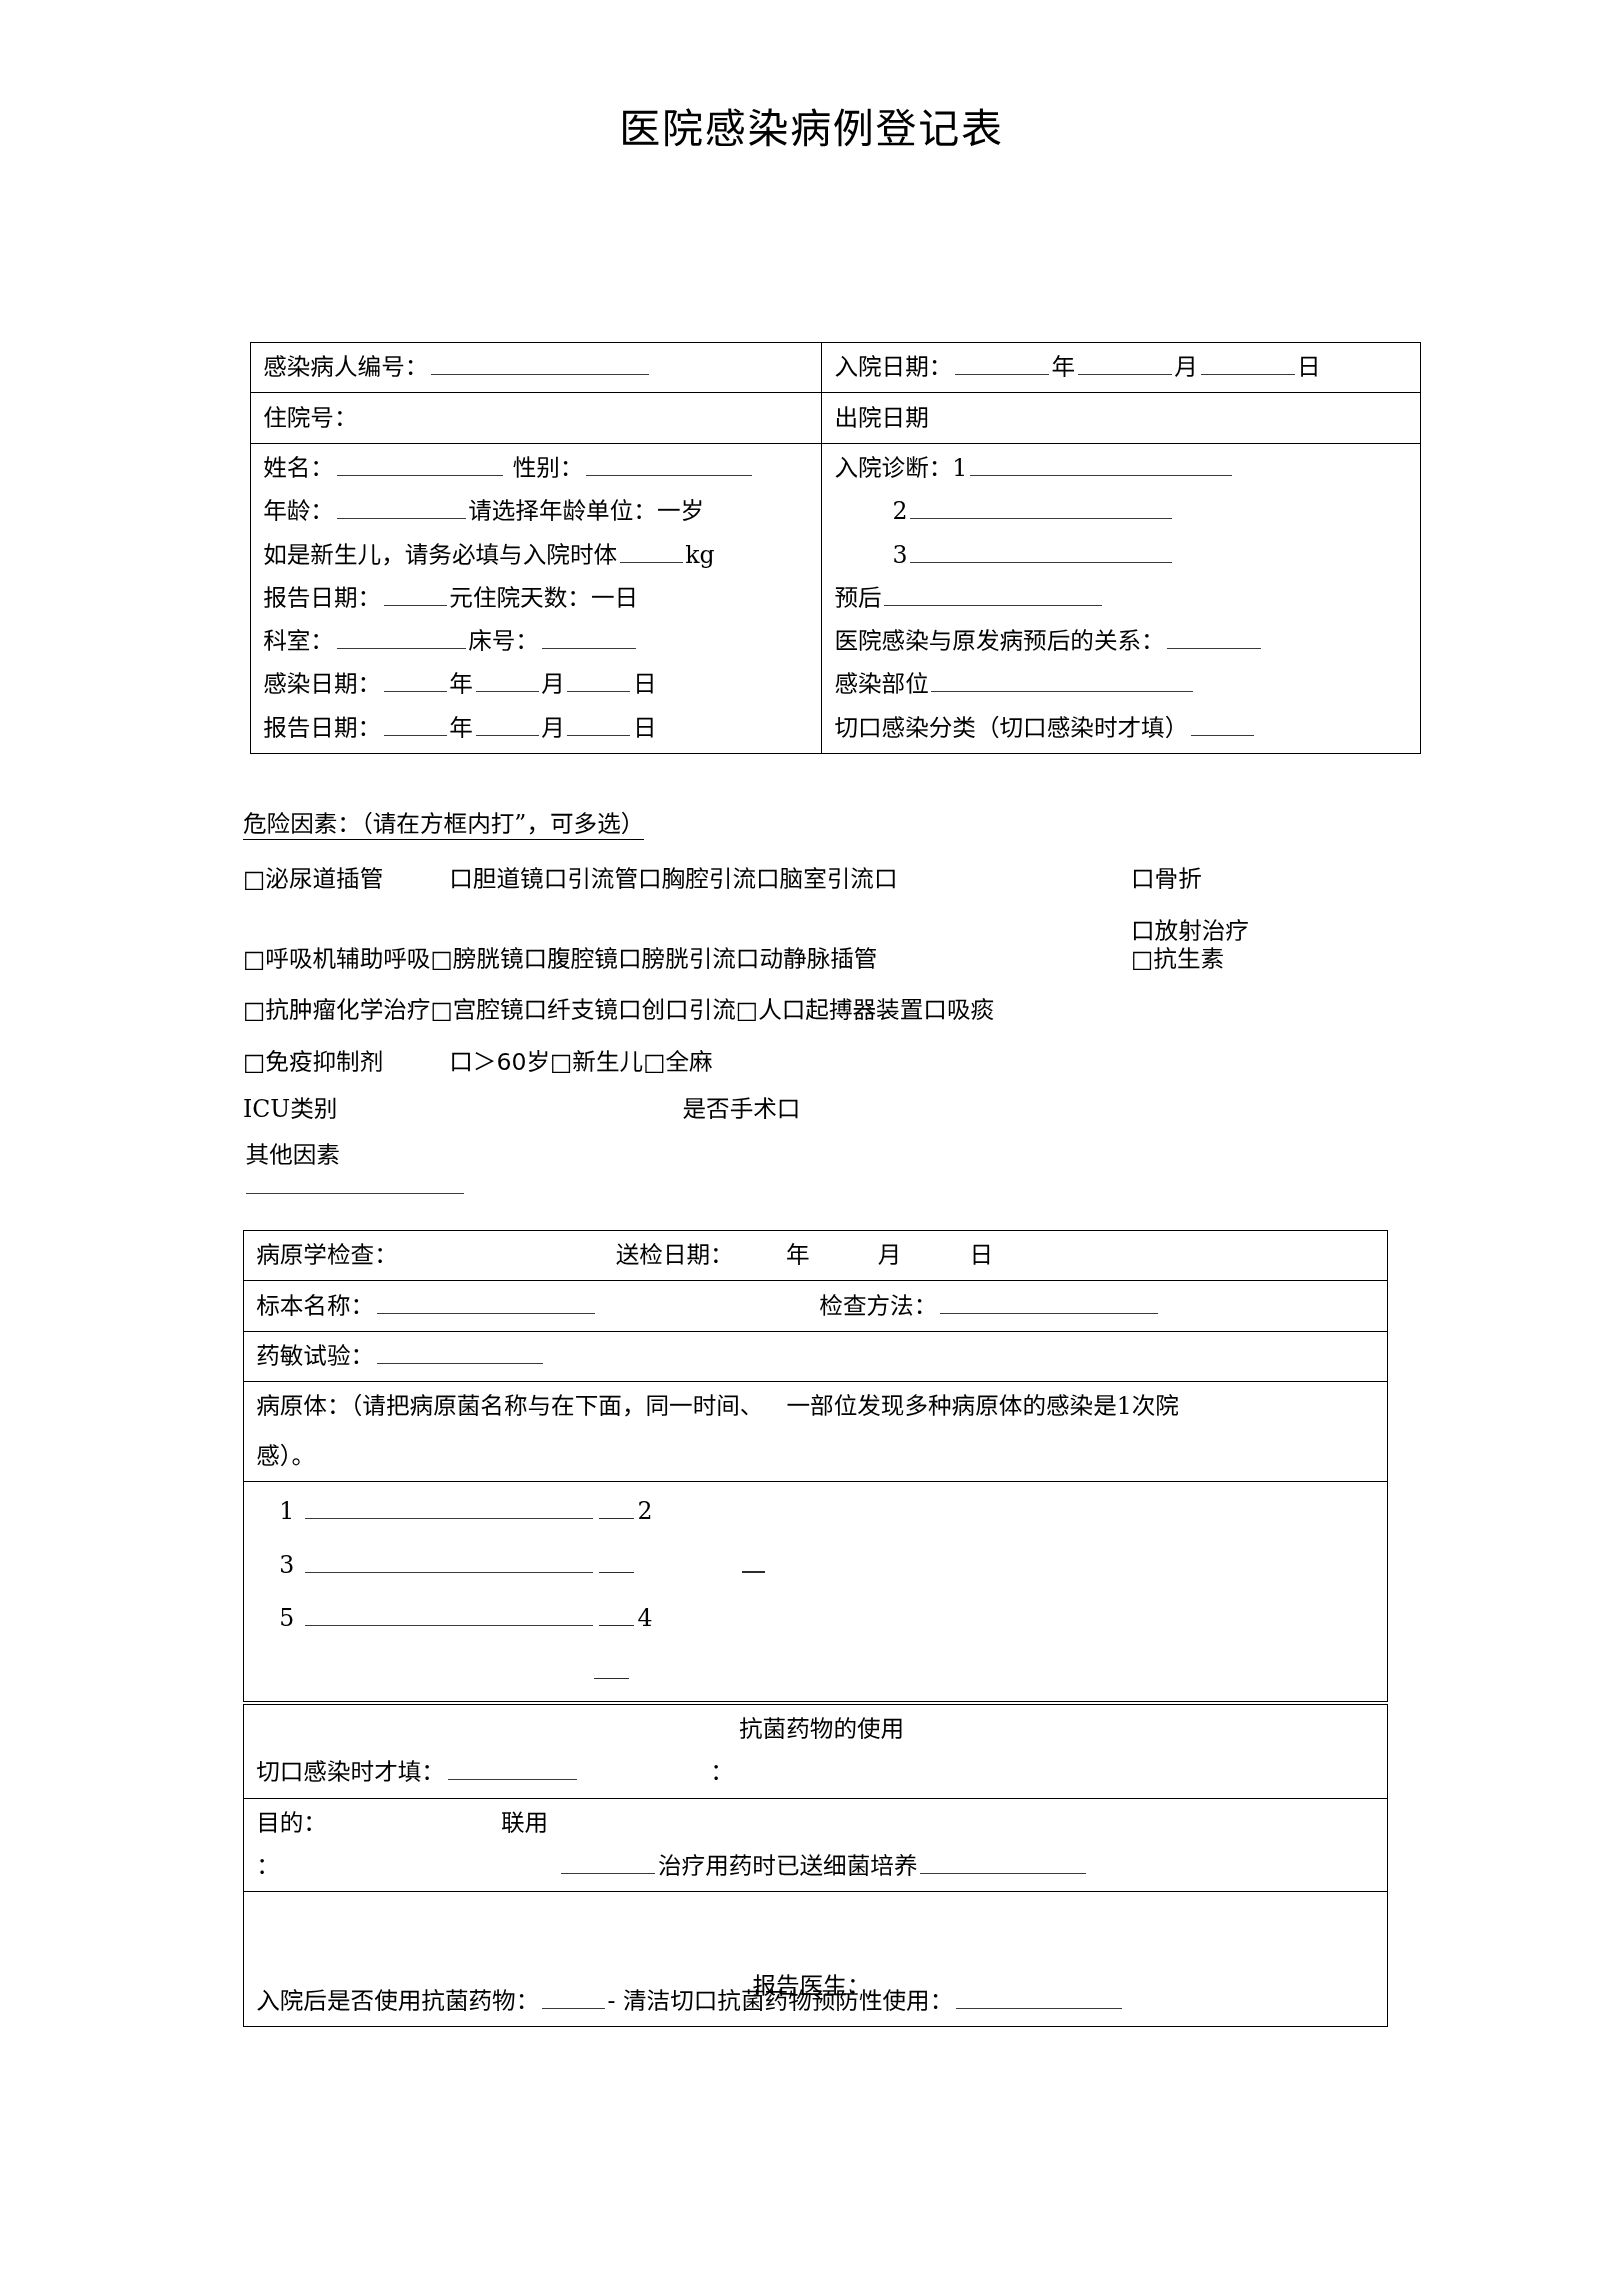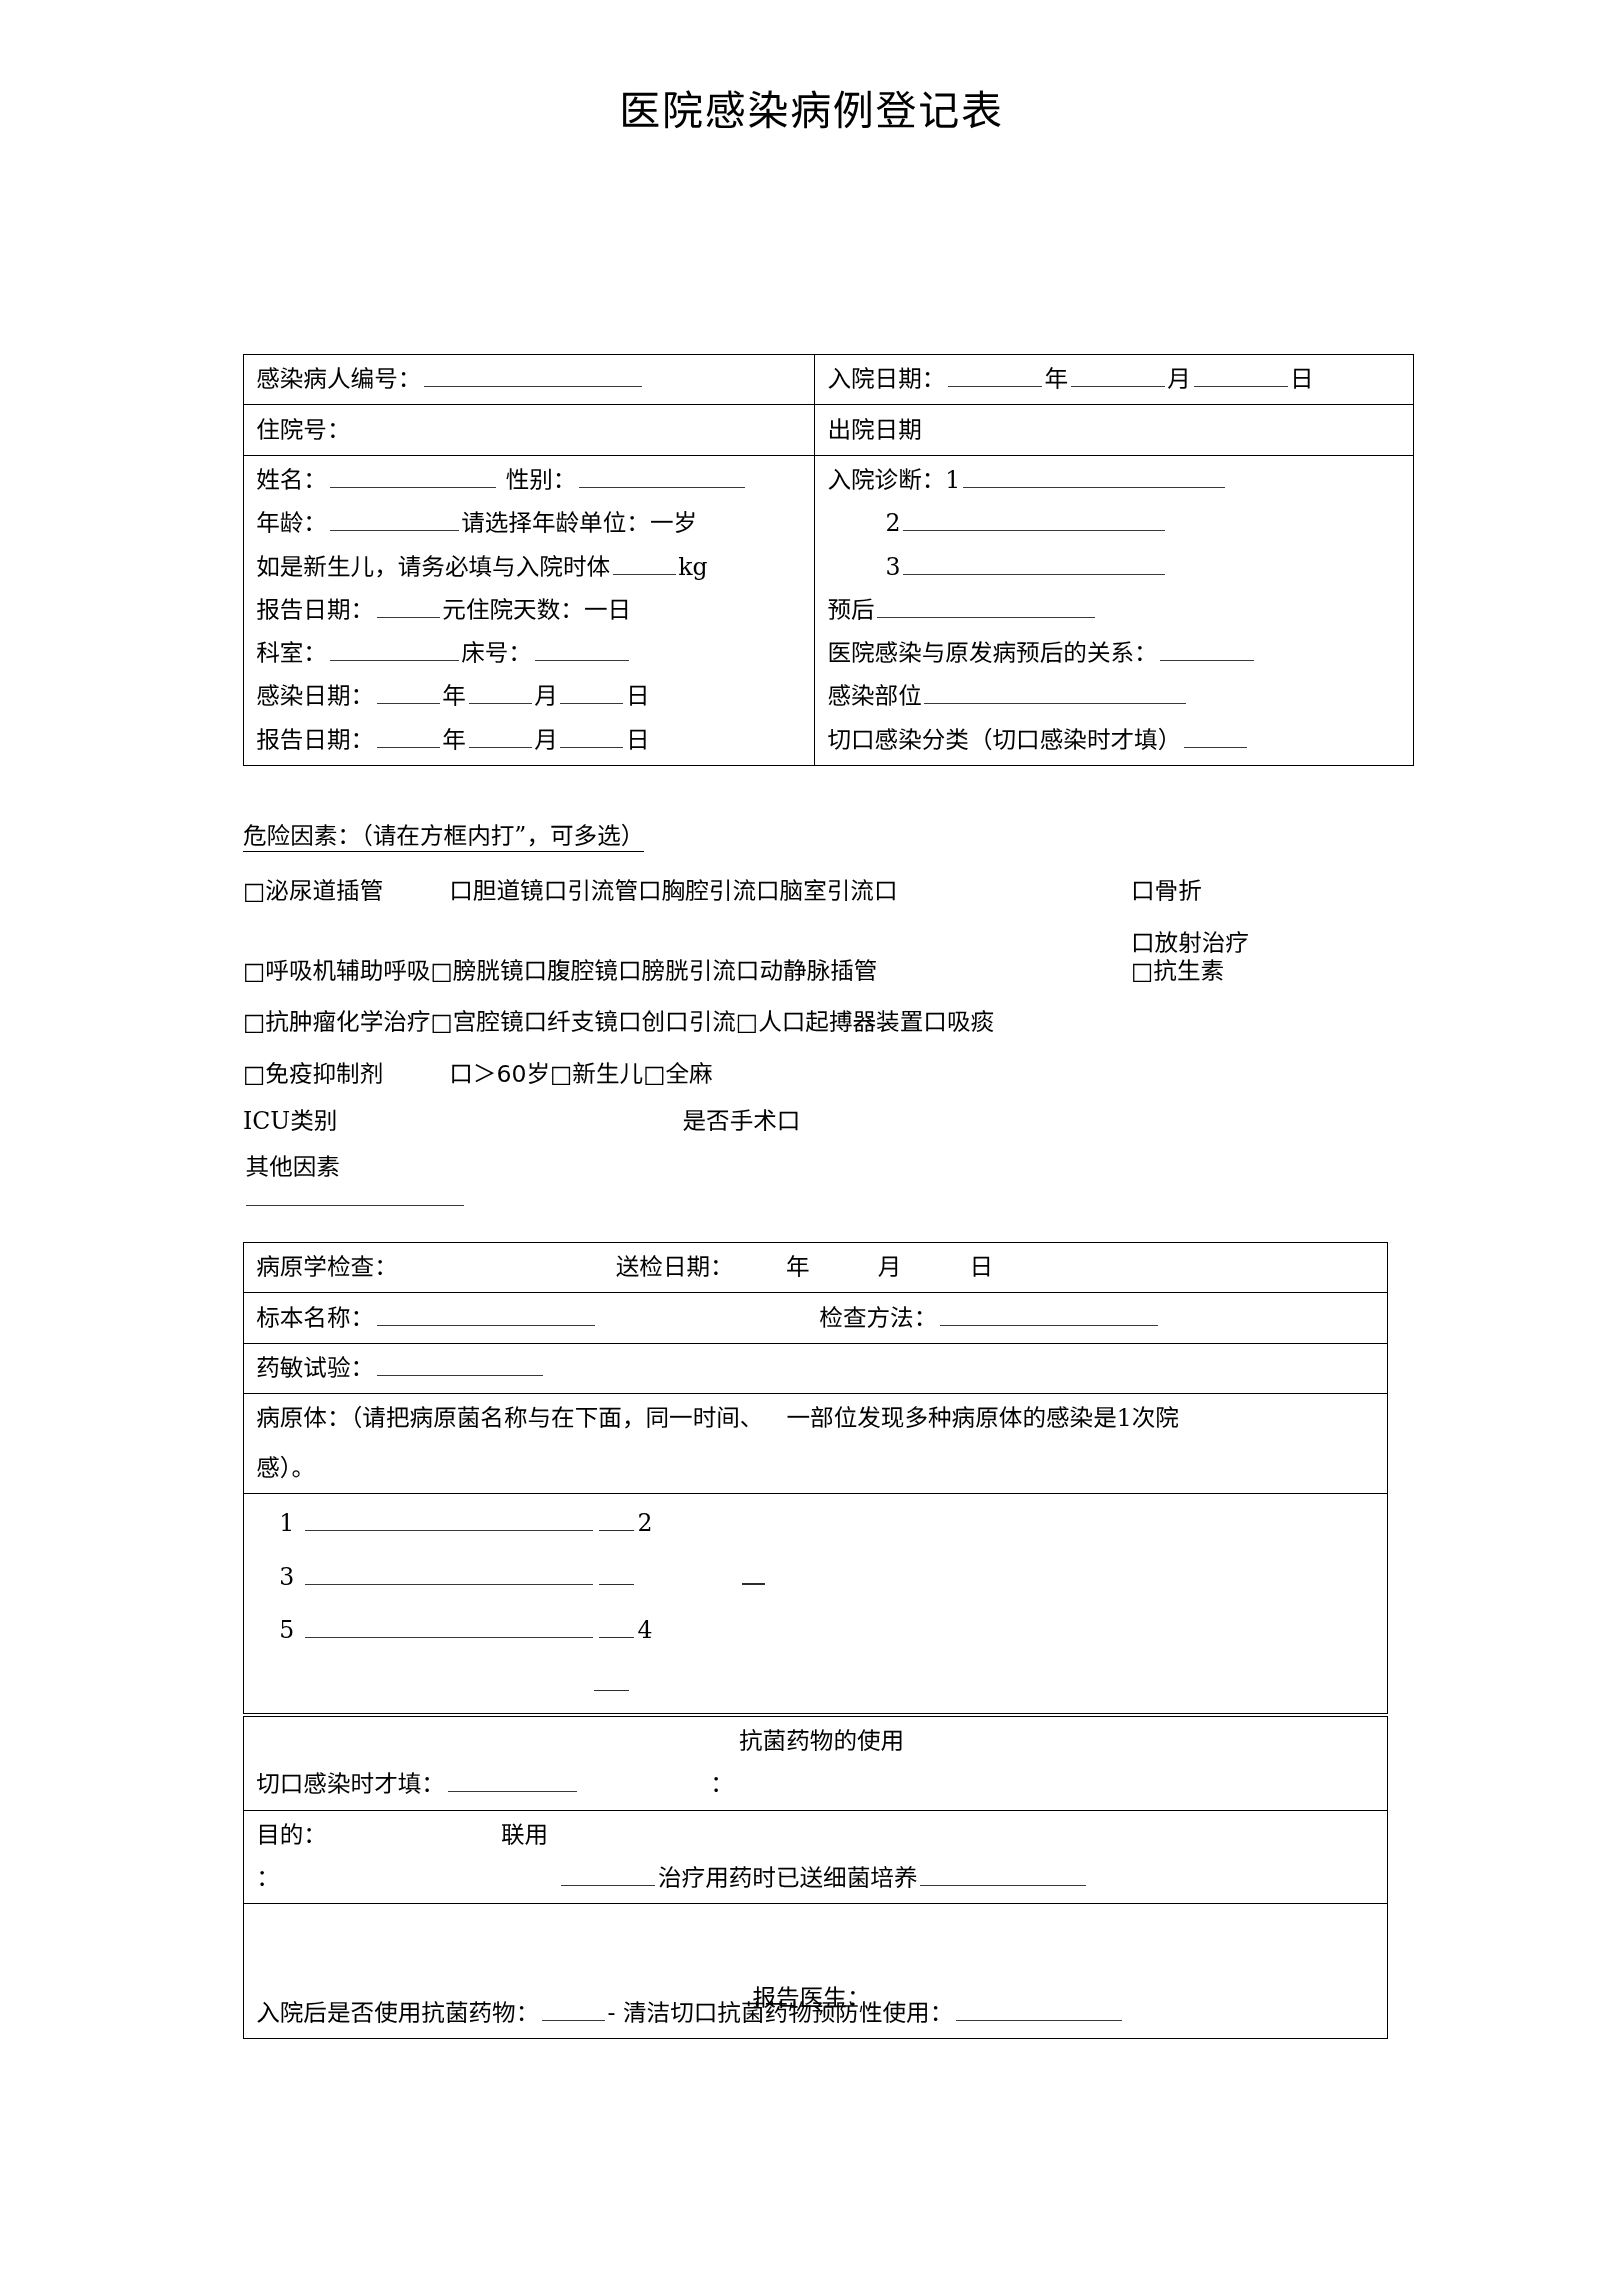--- a/index.html
+++ b/index.html
@@ -22,22 +22,22 @@
     position: relative;
     box-sizing: border-box;
   }
 
   
   .doc-title {
     text-align: center;
     font-size: 41px;
     font-weight: normal;
     letter-spacing: 1.7px;
-    margin: 12px;
-    padding-top: 75px;
+    margin: 0;
+    padding-top: 105px;
     line-height: 1.2;
   }
 
   
   .form-table {
     border-collapse: collapse;
     table-layout: fixed;
     font-size: 23.6px;
     line-height: 1.58;
   }
@@ -45,21 +45,21 @@
     border: 1.4px solid #000000;
     vertical-align: top;
     padding: 6.1px 0 6.1px 12.2px;
   }
   .noborder-bottom { border-bottom: none !important; }
   .noborder-top    { border-top: none !important; }
 
   
   .top-table-wrap {
     position: absolute;
-    left: 243px;
+    left: 250px;
     top: 342px;
     width: 1145px;
   }
   .top-table { width: 100%; }
   .top-table td.left-col  { width: 558px; }
   .top-table td.right-col { width: 586px; }
 
   .row-line { white-space: nowrap; }
   .row-line + .row-line { margin-top: 6px; }
 

